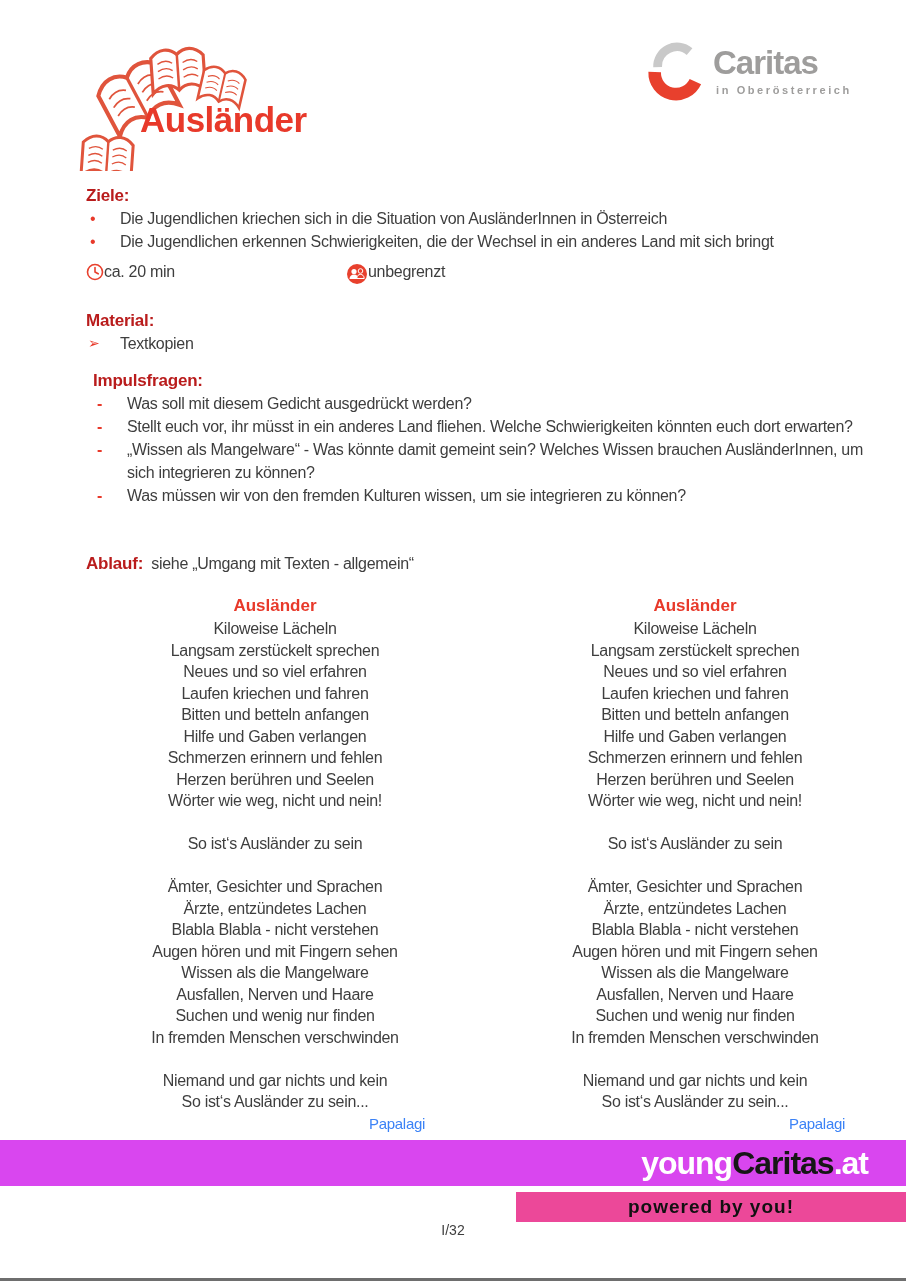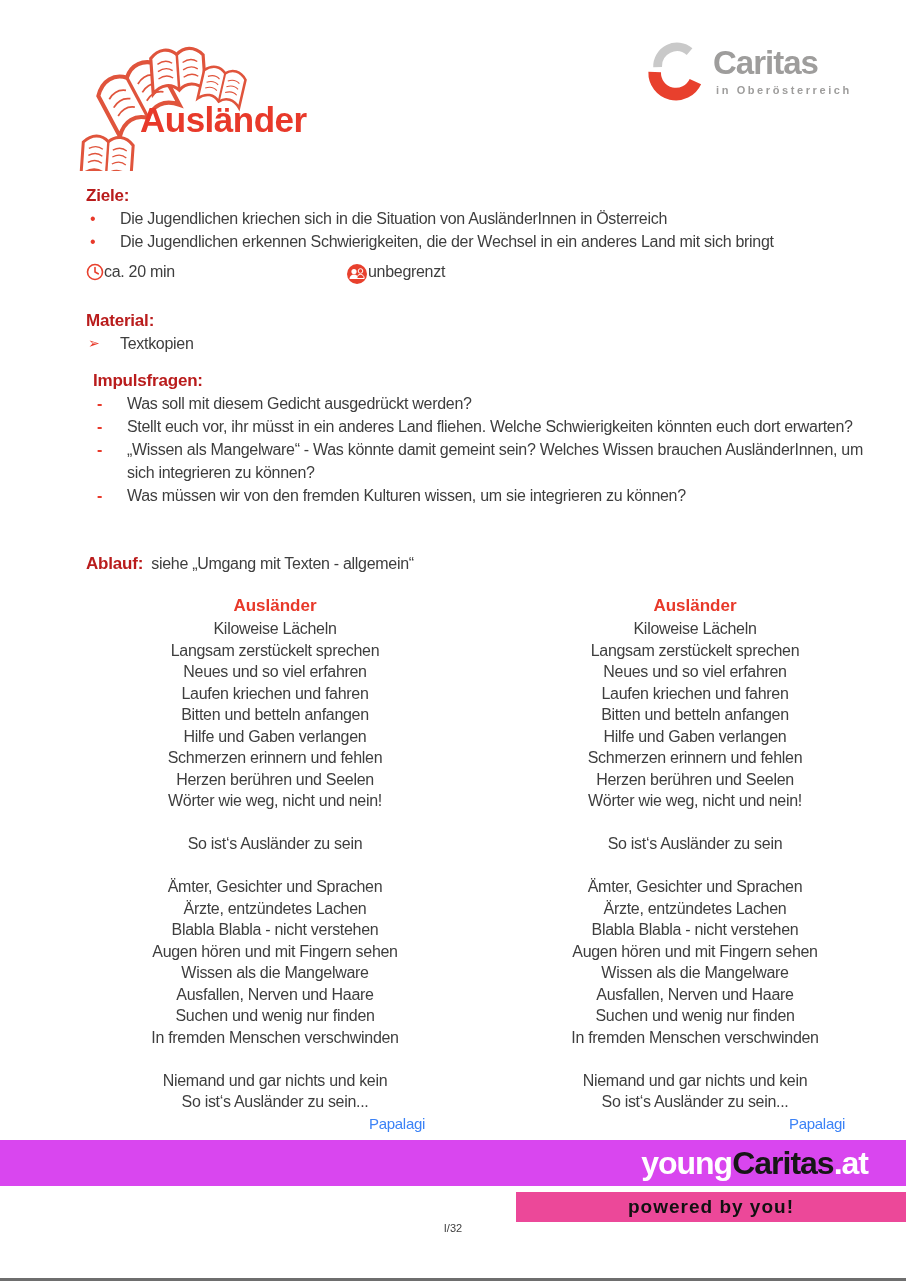--- a/index.html
+++ b/index.html
@@ -71,21 +71,21 @@
   .brand-young, .brand-tld { color:#ffffff; }
   .brand-caritas { color:#161616; }
   .powered-box {
     position:absolute; left:516px; top:1192px; width:390px; height:30px;
     background:#ec4899;
     display:flex; align-items:center; justify-content:center;
     font-size:19px; font-weight:bold; color:#111111; letter-spacing:1px;
   }
   .page-number {
     position:absolute; left:0; top:1222px; width:906px;
-    text-align:center; font-size:11px; color:#3e3e3e;
+    text-align:center; font-size:14px; color:#3e3e3e;
   }
 </style>
 </head>
 <body>
 
 <div class="page">
 
   <div class="books-illustration">
     <svg width="180" height="135" viewBox="0 0 180 135">
       <defs>

